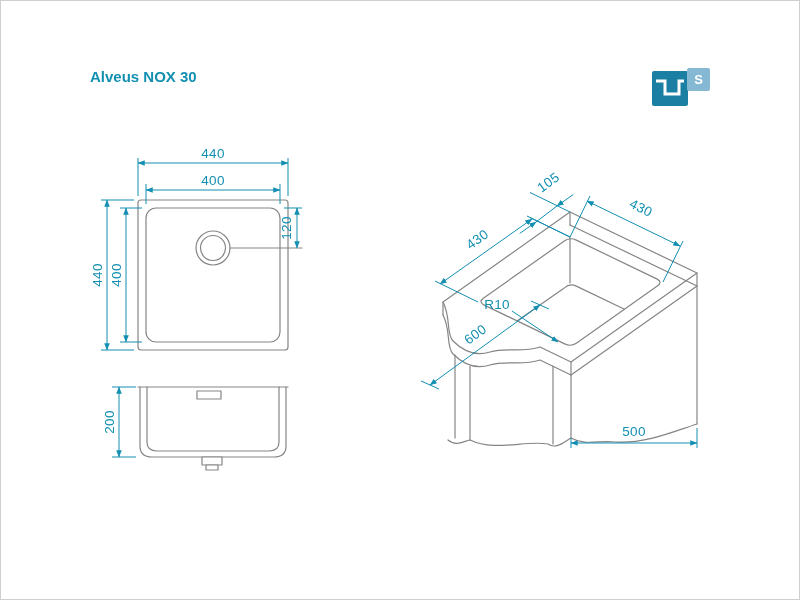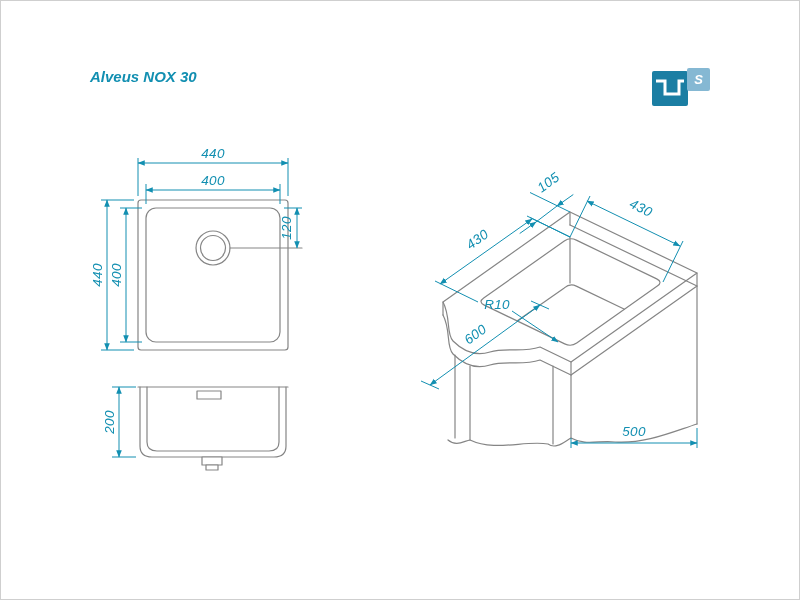--- a/index.html
+++ b/index.html
@@ -1,21 +1,21 @@
 <!DOCTYPE html>
 <html><head>
 <meta charset="utf-8">
 <style>
   :root{
     --accent:#128fb1;
     --line:#858585;
     --frame:#cfcfcf;
   }
   html,body{margin:0;padding:0;background:#fff;}
-  .frame{width:800px;height:600px;position:relative;background:#0369a1;font-style:italic;}
+  .frame{width:800px;height:600px;position:relative;background:#0369a1;}
   svg{display:block;font-family:"Liberation Sans", sans-serif;}
   .gray{stroke:var(--line);stroke-width:1.2;fill:none;stroke-linecap:round;stroke-linejoin:round;}
   .grayfill{stroke:var(--line);stroke-width:1.2;fill:#ffffff;stroke-linejoin:round;}
   .dim{stroke:var(--accent);stroke-width:1;fill:none;}
   .dimtext{fill:var(--accent);font-size:13.5px;letter-spacing:0.3px;}
   .titletext{fill:var(--accent);font-size:15px;font-weight:bold;}
   .iconletter{fill:#ffffff;font-size:13px;font-weight:bold;}
 </style>
 </head>
 <body>

